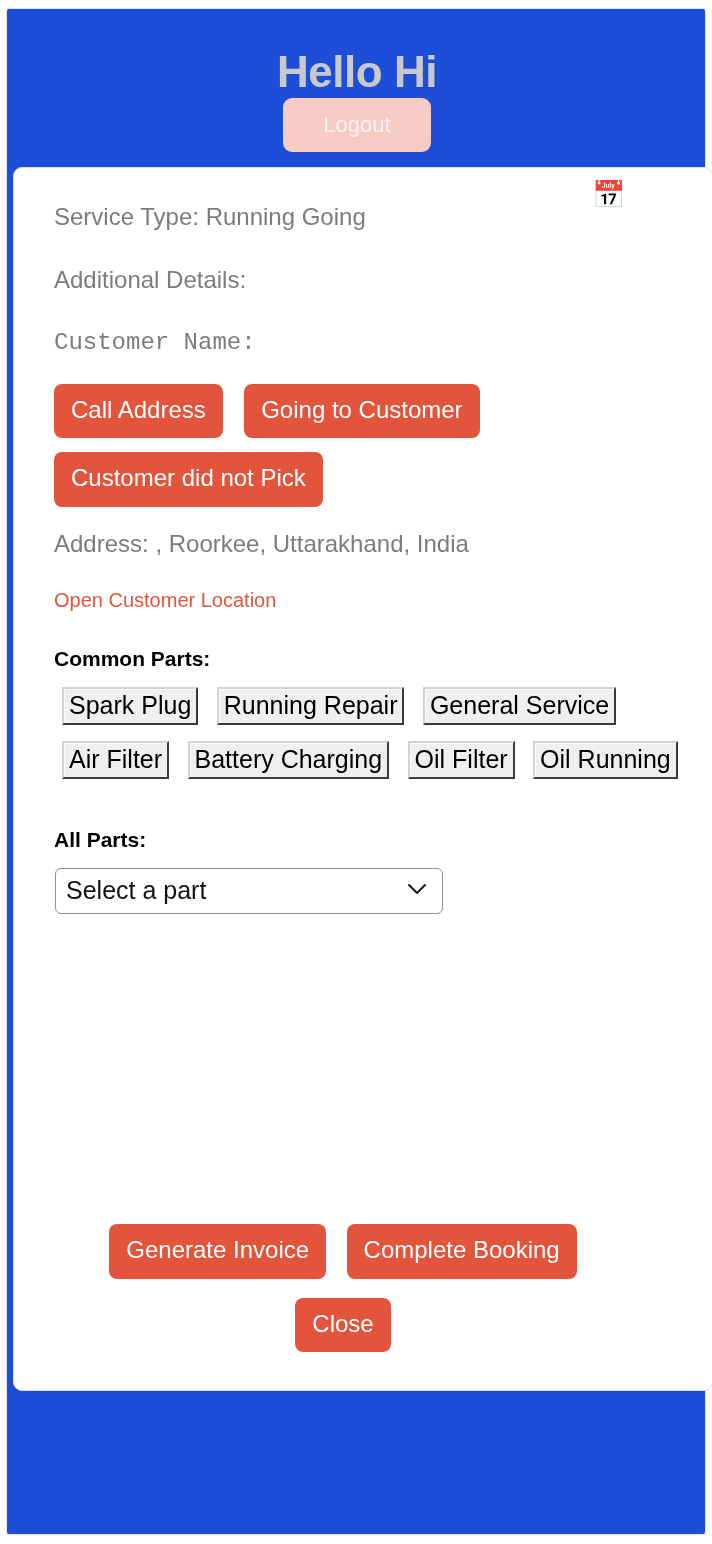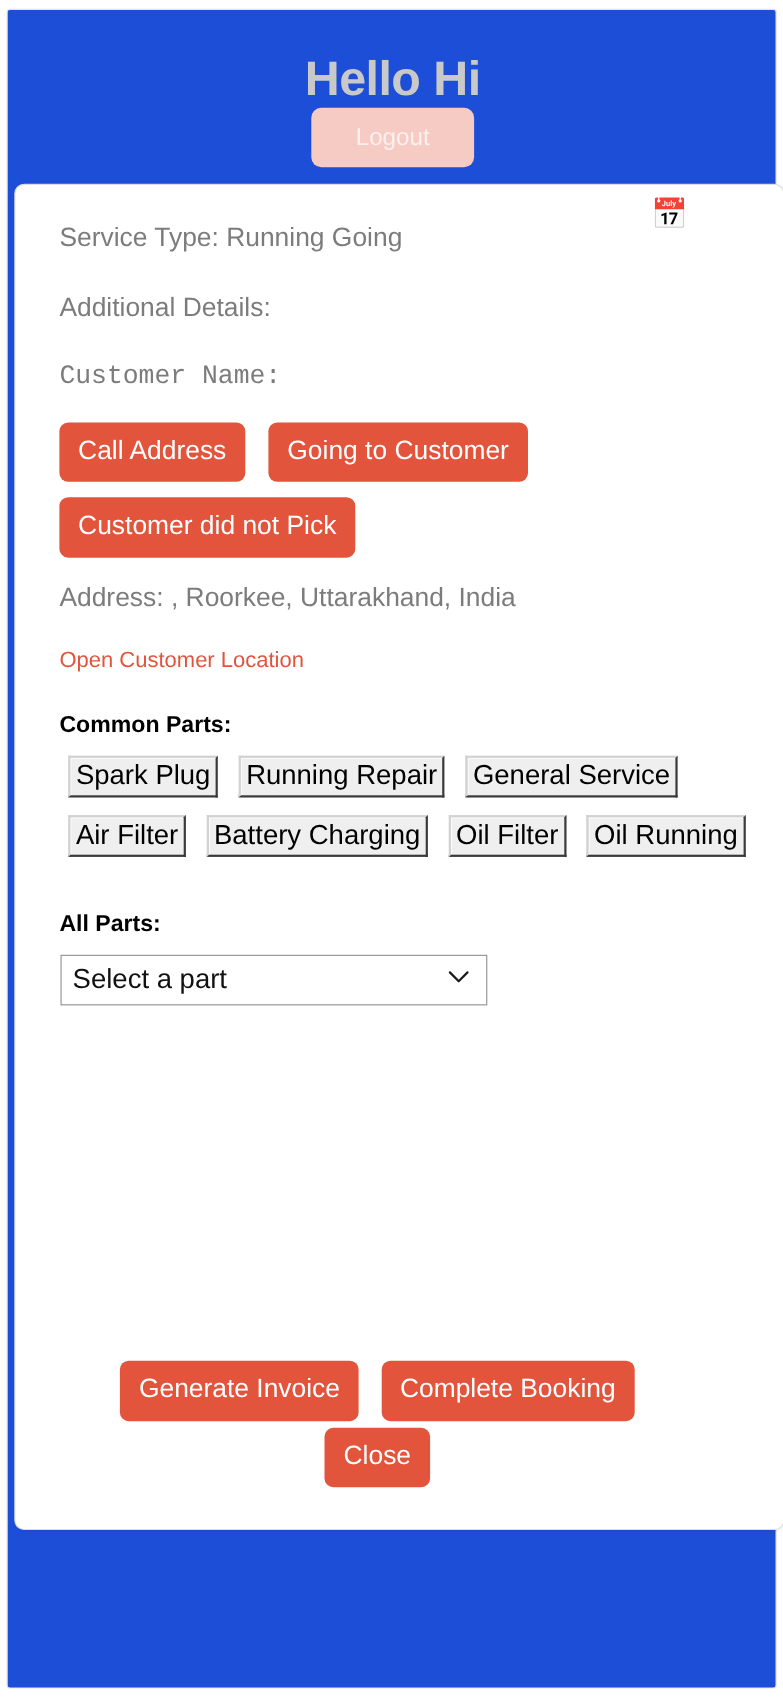--- a/index.html
+++ b/index.html
@@ -179,21 +179,21 @@
   #part-select {
     -webkit-appearance: none;
     appearance: none;
     width: 388px;
     box-sizing: border-box;
     font-size: 25px;
     font-family: "Liberation Sans", sans-serif;
     color: #111111;
     background: #ffffff;
     border: 1px solid #8f8f8f;
-    border-radius: 0;
+    border-radius: 6px;
     padding: 7px 34px 8px 10px;
     margin-left: 1px;
     line-height: 1.15;
     cursor: pointer;
   }
   #select-wrap {
     position: relative;
     display: inline-block;
   }
   #select-chevron-icon {
@@ -208,21 +208,21 @@
   
   #modal-footer {
     position: absolute;
     left: 0;
     right: 0;
     bottom: 38px;
     text-align: center;
     padding-right: 40px;
   }
   #footer-row-1 {
-    margin-bottom: 6px;
+    margin-bottom: 19px;
     white-space: nowrap;
   }
   #footer-row-1 .coral-btn + .coral-btn {
     margin-left: 16px;
   }
 </style>
 </head>
 <body>
 
 <div id="page-shell">

